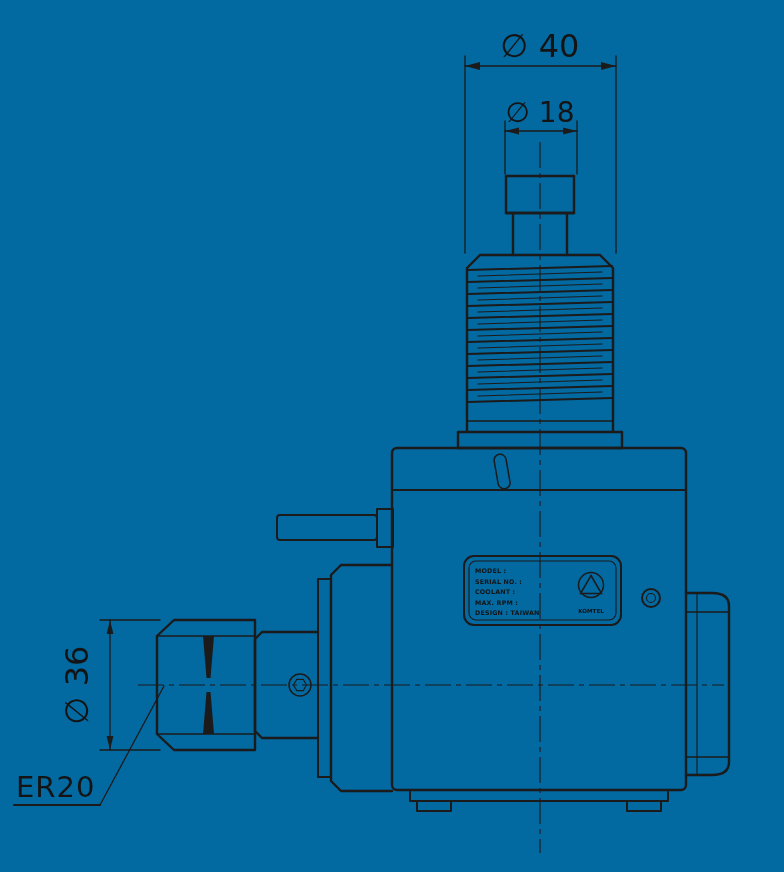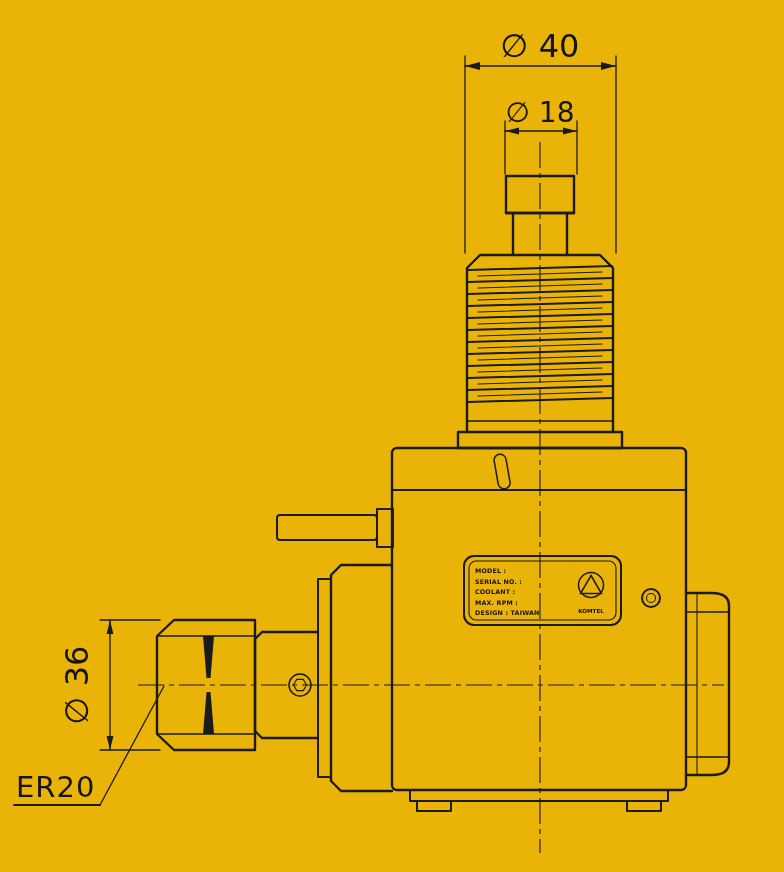--- a/index.html
+++ b/index.html
@@ -1,16 +1,16 @@
 <!DOCTYPE html>
 <html><head>
 <meta charset="utf-8">
 <style>
   html,body{margin:0;padding:0;background:#ffffff;}
-  .page{width:784px;height:872px;background:#eab308;overflow:hidden;position:relative;
+  .page{width:784px;height:872px;background:#0369a1;overflow:hidden;position:relative;
         font-family:"DejaVu Sans","Liberation Sans",sans-serif;}
   svg{display:block;}
   
   .o  {fill:none;stroke:#1b1b1b;stroke-width:2.4;stroke-linejoin:round;stroke-linecap:round;}
   .o2 {fill:none;stroke:#1b1b1b;stroke-width:2;stroke-linejoin:round;stroke-linecap:round;}
   .t  {fill:none;stroke:#1b1b1b;stroke-width:1.5;stroke-linecap:round;}
   .t1 {fill:none;stroke:#1b1b1b;stroke-width:1.1;stroke-linecap:round;}
   .dim{fill:none;stroke:#1b1b1b;stroke-width:1.3;stroke-linecap:round;}
   .center{fill:none;stroke:#1b1b1b;stroke-width:1.1;stroke-dasharray:26 5 5 5;}
   .ink{fill:#1b1b1b;stroke:none;}

